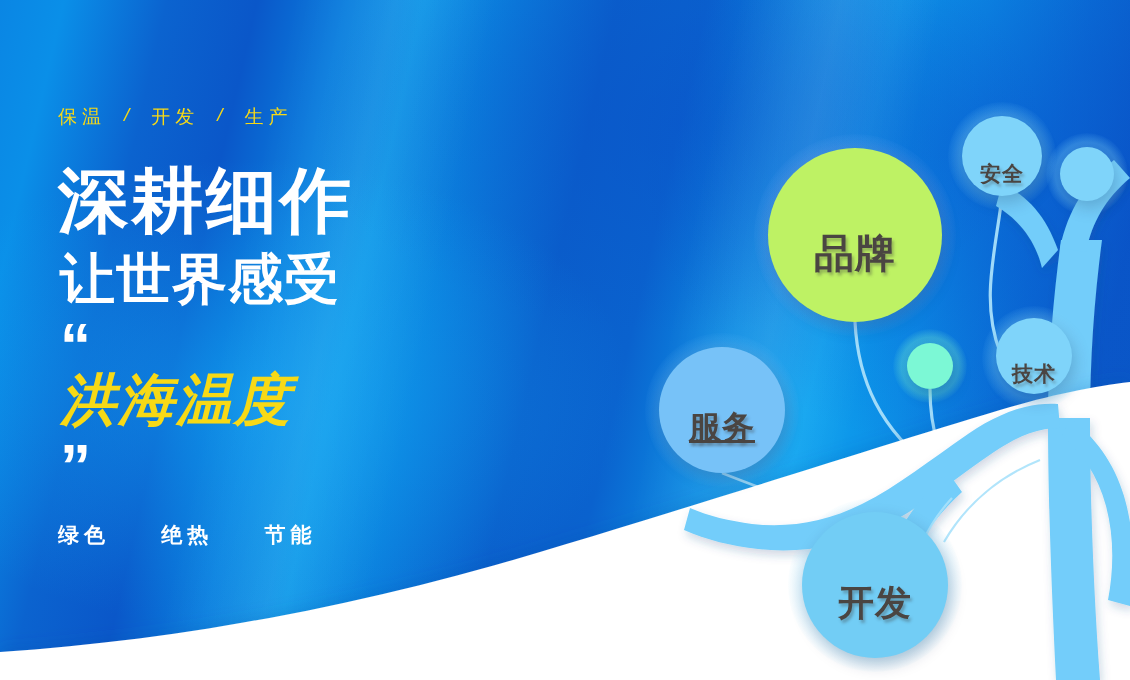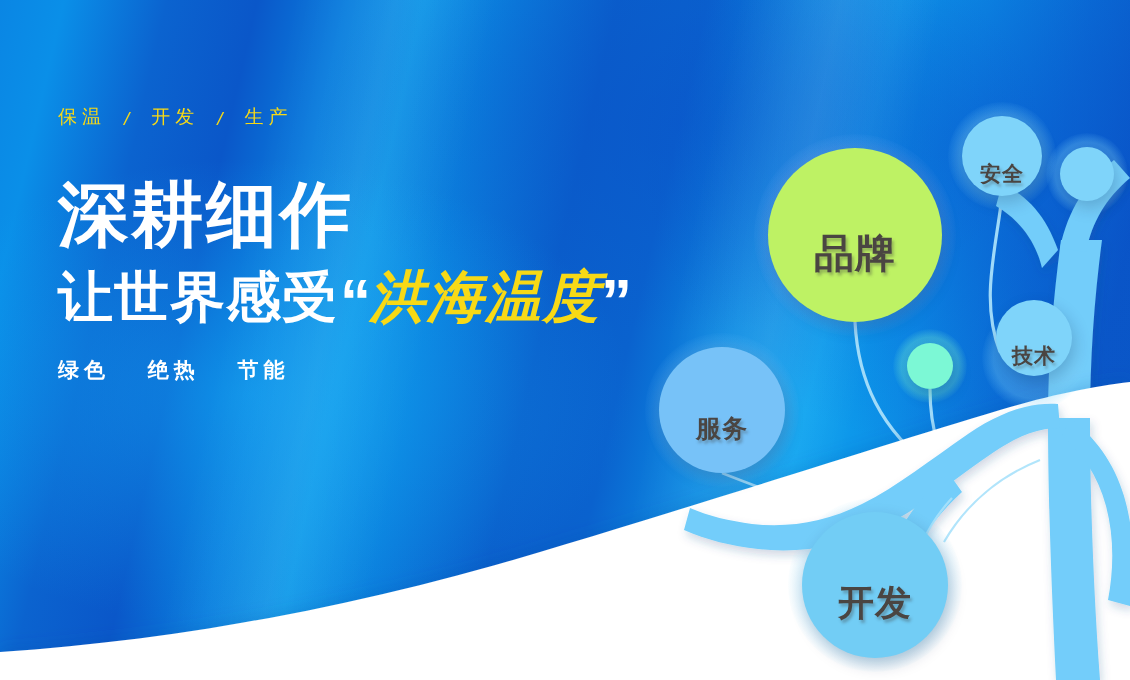--- a/index.html
+++ b/index.html
@@ -73,26 +73,26 @@
 
   
   .copy {
     position: absolute;
     left: 58px;
     top: 104px;
     width: 760px;
   }
   .eyebrow {
     display: flex;
-    align-items: flex-end;
+    align-items: flex-start;
     color: #f7d916;
     font-size: 19px;
     font-weight: 400;
     letter-spacing: 5px;
-    margin-bottom: 48px;
+    margin-bottom: 34px;
     white-space: nowrap;
   }
   .eyebrow .sep {
     color: #f7d916;
     margin: 0 22px 0 18px;
     font-style: italic;
     font-weight: 300;
     letter-spacing: 0;
   }
   .headline1 {
@@ -102,20 +102,21 @@
     letter-spacing: 3px;
     line-height: 1.04;
     margin-bottom: 12px;
     white-space: nowrap;
   }
   .headline2 {
     display: flex;
     align-items: baseline;
     white-space: nowrap;
     margin-bottom: 16px;
+    flex-direction: column;
   }
   .headline2 .white {
     color: #ffffff;
     font-size: 55px;
     font-weight: bold;
     letter-spacing: 1px;
     line-height: 1.06;
   }
   .headline2 .qmark {
     color: #ffffff;
@@ -135,20 +136,21 @@
     letter-spacing: 2px;
     line-height: 1.06;
   }
   .subline {
     color: #ffffff;
     font-size: 21px;
     font-weight: bold;
     letter-spacing: 5px;
     margin-top: 30px;
     white-space: nowrap;
+    font-family: Liberation Mono, monospace;
   }
   .subline .gap { display: inline-block; width: 16px; }
 
   
   .bubble {
     position: absolute;
     border-radius: 50%;
     display: flex;
     align-items: center;
     justify-content: center;
@@ -325,28 +327,28 @@
       <div class="bubble" style="left: 768px; top: 148px; width: 174px; height: 174px; background: #bef264;">
         <span style="font-size: 40px;">品牌</span>
       </div>
       <div class="bubble-glow" style="left: 948px; top: 102px; width: 108px; height: 108px; background: radial-gradient(circle, rgba(127, 212, 250, 0.333) 55%, rgba(127, 212, 250, 0) 72%);"></div>
       <div class="bubble" style="left: 962px; top: 116px; width: 80px; height: 80px; background: rgb(127, 212, 250);">
         <span style="font-size: 21px;">安全</span>
       </div>
       <div class="bubble-glow" style="left: 1046px; top: 133px; width: 82px; height: 82px; background: radial-gradient(circle, rgba(127, 212, 250, 0.333) 55%, rgba(127, 212, 250, 0) 72%);"></div>
       <div class="bubble" style="left: 1060px; top: 147px; width: 54px; height: 54px; background: rgb(127, 212, 250);"></div>
       <div class="bubble-glow" style="left: 982px; top: 306px; width: 104px; height: 104px; background: radial-gradient(circle, rgba(127, 212, 250, 0.333) 55%, rgba(127, 212, 250, 0) 72%);"></div>
-      <div class="bubble" style="left: 996px; top: 300px; width: 76px; height: 76px; background: rgb(127, 212, 250);">
+      <div class="bubble" style="left: 996px; top: 318px; width: 76px; height: 76px; background: rgb(127, 212, 250);">
         <span style="font-size: 21px;">技术</span>
       </div>
       <div class="bubble-glow" style="left: 893px; top: 329px; width: 74px; height: 74px; background: radial-gradient(circle, rgba(124, 248, 213, 0.333) 55%, rgba(124, 248, 213, 0) 72%);"></div>
       <div class="bubble" style="left: 907px; top: 343px; width: 46px; height: 46px; background: rgb(124, 248, 213);"></div>
       <div class="bubble-glow" style="left: 645px; top: 333px; width: 154px; height: 154px; background: radial-gradient(circle, rgba(119, 194, 248, 0.333) 55%, rgba(119, 194, 248, 0) 72%);"></div>
       <div class="bubble" style="left: 659px; top: 347px; width: 126px; height: 126px; background: rgb(119, 194, 248);">
-        <span style="font-size: 25px;">服务</span>
+        <span style="font-size: 32px; text-decoration: underline;">服务</span>
       </div>
       <div class="bubble-glow" style="left: 788px; top: 498px; width: 174px; height: 174px; background: radial-gradient(circle, rgba(114, 205, 245, 0.333) 55%, rgba(114, 205, 245, 0) 72%);"></div>
       <div class="bubble" style="left: 802px; top: 512px; width: 146px; height: 146px; background: rgb(114, 205, 245);">
         <span style="font-size: 36px;">开发</span>
       </div>
     </div>
 
 </div>
 
 </body></html>

